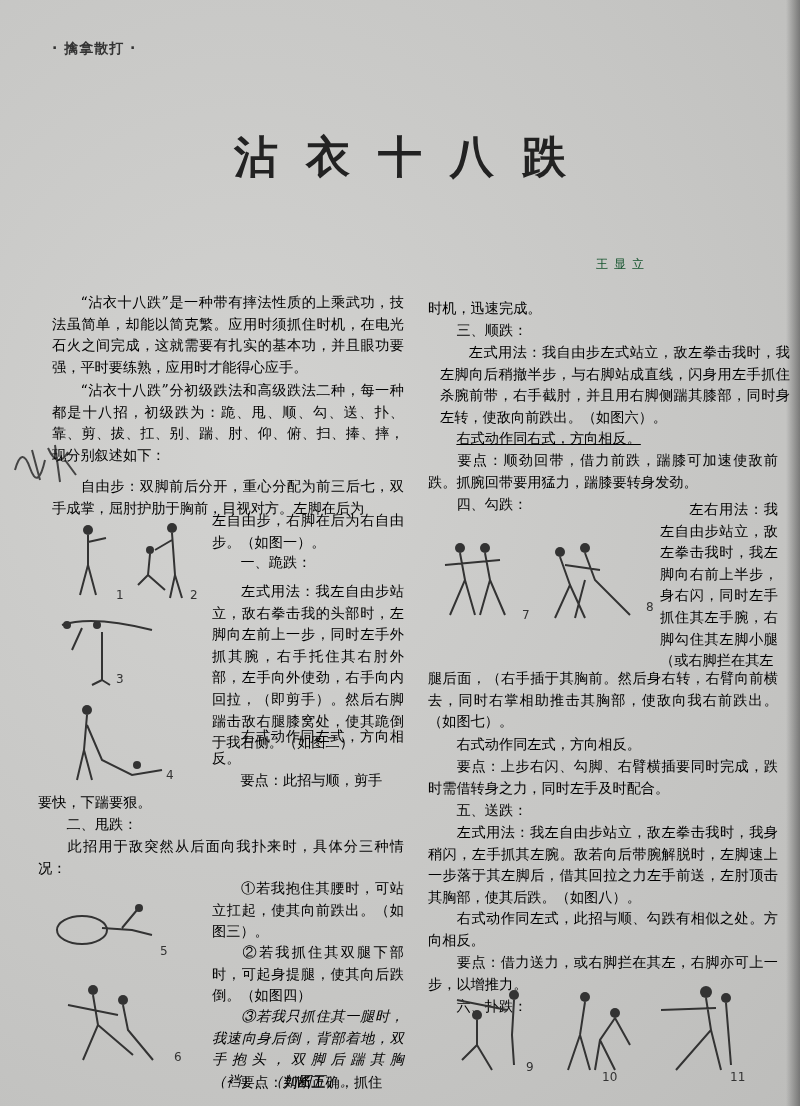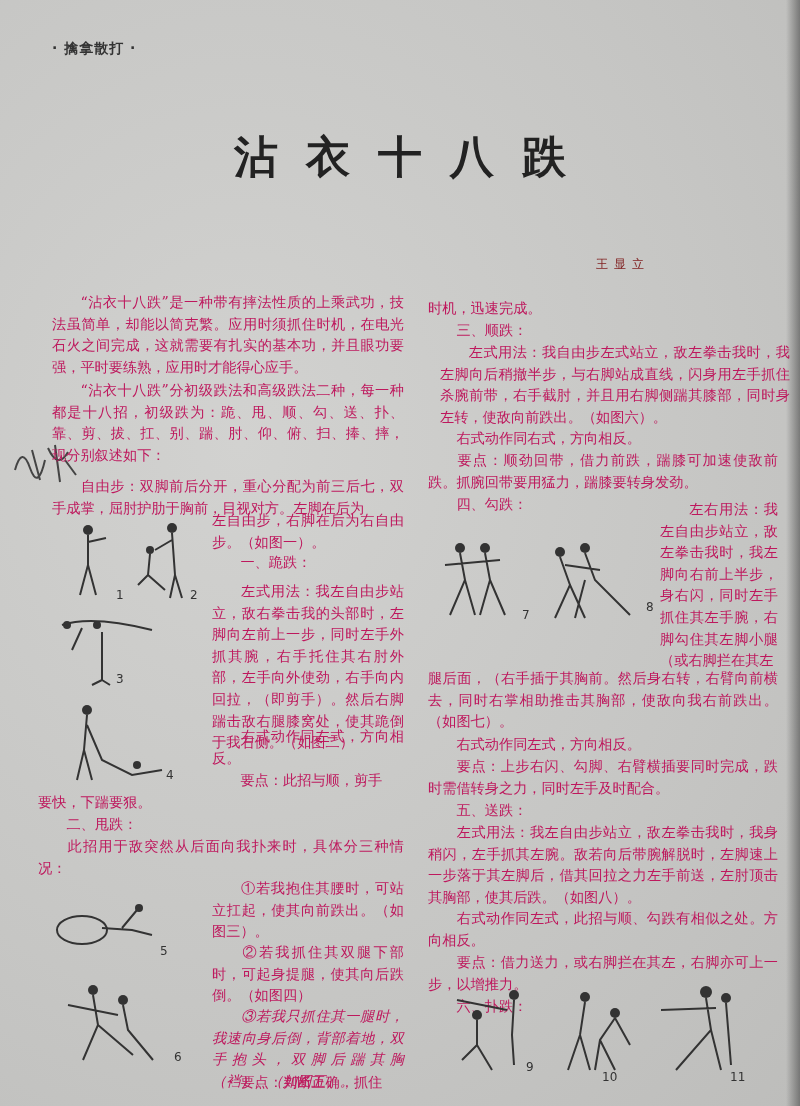--- a/index.html
+++ b/index.html
@@ -5,22 +5,22 @@
   html, body { margin:0; padding:0; }
   body {
     width:800px; height:1106px; overflow:hidden; position:relative;
     background:#c9c9c7;
     background-image: radial-gradient(ellipse at 30% 40%, #d2d2d0 0%, #c6c6c4 60%, #bdbdbb 100%);
     font-family: "DejaVu Serif", "Liberation Serif", serif;
     color:#2a2a2a;
   }
   .section-tag { position:absolute; left:52px; top:40px; font-family:"DejaVu Sans", sans-serif; font-weight:bold; font-size:14px; letter-spacing:1px; color:#333; }
   .title { position:absolute; left:0; width:800px; top:128px; text-align:center; font-size:44px; letter-spacing:28px; font-weight:bold; color:#222; padding-left:28px; box-sizing:border-box; }
-  .author { position:absolute; left:596px; top:256px; font-size:12px; letter-spacing:6px; color:#7f1d1d; }
-  .p { position:absolute; font-size:14.2px; line-height:21.6px; color:#be185d; text-align:justify; }
+  .author { position:absolute; left:596px; top:256px; font-size:12px; letter-spacing:6px; color:#14532d; }
+  .p { position:absolute; font-size:14.2px; line-height:21.6px; color:#000000; text-align:justify; }
   .p .ind { display:inline-block; width:2em; }
   .fig-label { position:absolute; font-size:12px; color:#333; font-family:"DejaVu Sans", sans-serif; }
   .fig { position:absolute; }
   .fig svg { width:100%; height:100%; }
   .scribble { position:absolute; left:10px; top:440px; width:70px; height:45px; }
   .right-edge { position:absolute; right:0; top:0; width:14px; height:1106px; background:linear-gradient(to right, rgba(0,0,0,0), rgba(60,60,60,0.55)); }
 </style>
 </head>
 <body>
 
@@ -95,21 +95,21 @@
       <circle cx="35" cy="10" r="5" fill="#333"></circle>
       <circle cx="65" cy="20" r="5" fill="#333"></circle>
       <path d="M35 15 L40 45 L25 80 M40 45 L75 75 M65 25 L70 50 L95 80 M10 25 L60 35" stroke="#333" stroke-width="2" fill="none"></path>
     </svg>
 </div>
 <div class="fig-label" style="left:174px; top:1050px;">6</div>
 
 <div class="p" style="left:428px; top:298px; width:350px;">时机，迅速完成。</div>
 <div class="p" style="left:428px; top:320px; width:350px;"><span class="ind"></span><span>三、顺跌：</span></div>
 <div class="p" style="left:440px; top:342px; width:350px;"><span class="ind"></span><span>左式用法：我自由步左式站立，敌左拳击我时，我左脚向后稍撤半步，与右脚站成直线，闪身用左手抓住杀腕前带，右手截肘，并且用右脚侧踹其膝部，同时身左转，使敌向前跌出。（如图六）。</span></div>
-<div class="p" style="left:428px; top:428px; width:350px;"><span class="ind"></span><span>右式动作同右式，方向相反。</span></div>
+<div class="p" style="left:428px; top:428px; width:350px;text-decoration:underline;"><span class="ind"></span><span>右式动作同右式，方向相反。</span></div>
 <div class="p" style="left:428px; top:450px; width:350px;"><span class="ind"></span><span>要点：顺劲回带，借力前跌，踹膝可加速使敌前跌。抓腕回带要用猛力，踹膝要转身发劲。</span></div>
 <div class="p" style="left:428px; top:494px; width:350px;"><span class="ind"></span><span>四、勾跌：</span></div>
 <div class="p" style="left:660px; top:500px; width:118px;font-family:Liberation Mono, monospace;"><span class="ind"></span><span>左右用法：我左自由步站立，敌左拳击我时，我左脚向右前上半步，身右闪，同时左手抓住其左手腕，右脚勾住其左脚小腿（或右脚拦在其左</span></div>
 <div class="p" style="left:428px; top:668px; width:350px;">腿后面，（右手插于其胸前。然后身右转，右臂向前横去，同时右掌相助推击其胸部，使敌向我右前跌出。（如图七）。</div>
 <div class="p" style="left:428px; top:734px; width:350px;"><span class="ind"></span><span>右式动作同左式，方向相反。</span></div>
 <div class="p" style="left:428px; top:756px; width:350px;"><span class="ind"></span><span>要点：上步右闪、勾脚、右臂横插要同时完成，跌时需借转身之力，同时左手及时配合。</span></div>
 <div class="p" style="left:428px; top:800px; width:350px;"><span class="ind"></span><span>五、送跌：</span></div>
 <div class="p" style="left:428px; top:822px; width:350px;"><span class="ind"></span><span>左式用法：我左自由步站立，敌左拳击我时，我身稍闪，左手抓其左腕。敌若向后带腕解脱时，左脚速上一步落于其左脚后，借其回拉之力左手前送，左肘顶击其胸部，使其后跌。（如图八）。</span></div>
 <div class="p" style="left:428px; top:908px; width:350px;"><span class="ind"></span><span>右式动作同左式，此招与顺、勾跌有相似之处。方向相反。</span></div>
 <div class="p" style="left:428px; top:952px; width:350px;"><span class="ind"></span><span>要点：借力送力，或右脚拦在其左，右脚亦可上一步，以增推力。</span></div>

